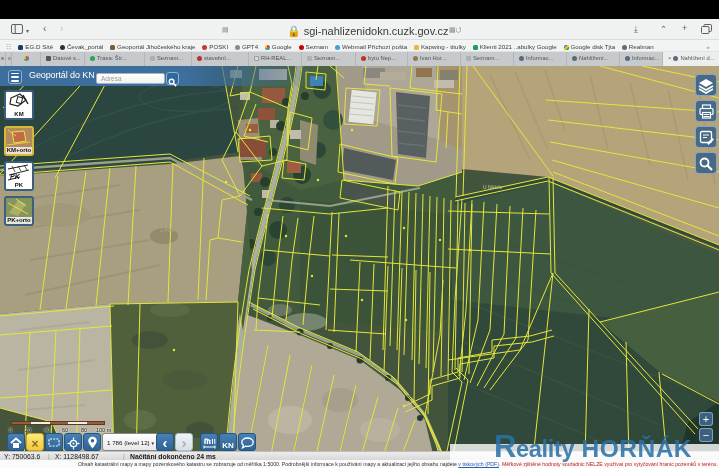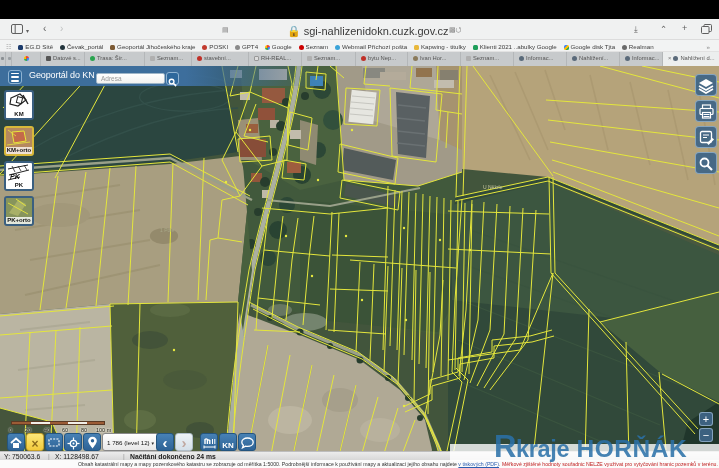--- a/index.html
+++ b/index.html
@@ -489,13 +489,13 @@
 
 <div class="abs" id="statusbar">
       <span class="abs" style="left:4px;">Y: 750063.6</span>
       <span class="abs" style="left:48px;color:#999;">|</span>
       <span class="abs" style="left:55px;">X: 1128498.67</span>
       <span class="abs" style="left:123px;color:#999;">|</span>
       <span class="abs" style="left:130px;font-weight:bold;">Načítání dokončeno 24 ms</span>
     </div>
 <div class="abs" id="infoline"><span style="margin-left:78px;">Obsah katastrální mapy a mapy pozemkového katastru se zobrazuje od měřítka 1:5000. Podrobnější informace k používání mapy a aktualizací jejího obsahu najdete</span> <span style="color:#2a5db0;text-decoration:underline;">v tiskových (PDF)</span>. <span style="color:#c02020;">Měřkové zjištěné hodnoty souřadnic NELZE využívat pro vytyčování hranic pozemků v terénu.</span></div>
 <div class="abs" id="wmband"></div>
-<div class="abs" id="wm"><span style="font-size:31px;letter-spacing:-0.5px;">R</span><span style="font-size:23.5px;letter-spacing:-0.3px;">kraje</span><span style="font-size:24.5px;letter-spacing:0.5px;">&nbsp;HORŇÁK</span></div>
+<div class="abs" id="wm"><span style="font-size:31px;letter-spacing:-0.5px;">R</span><span style="font-size:23.5px;letter-spacing:-0.3px;">eality</span><span style="font-size:24.5px;letter-spacing:0.5px;">&nbsp;HORŇÁK</span></div>
 </div>
 </body></html>

